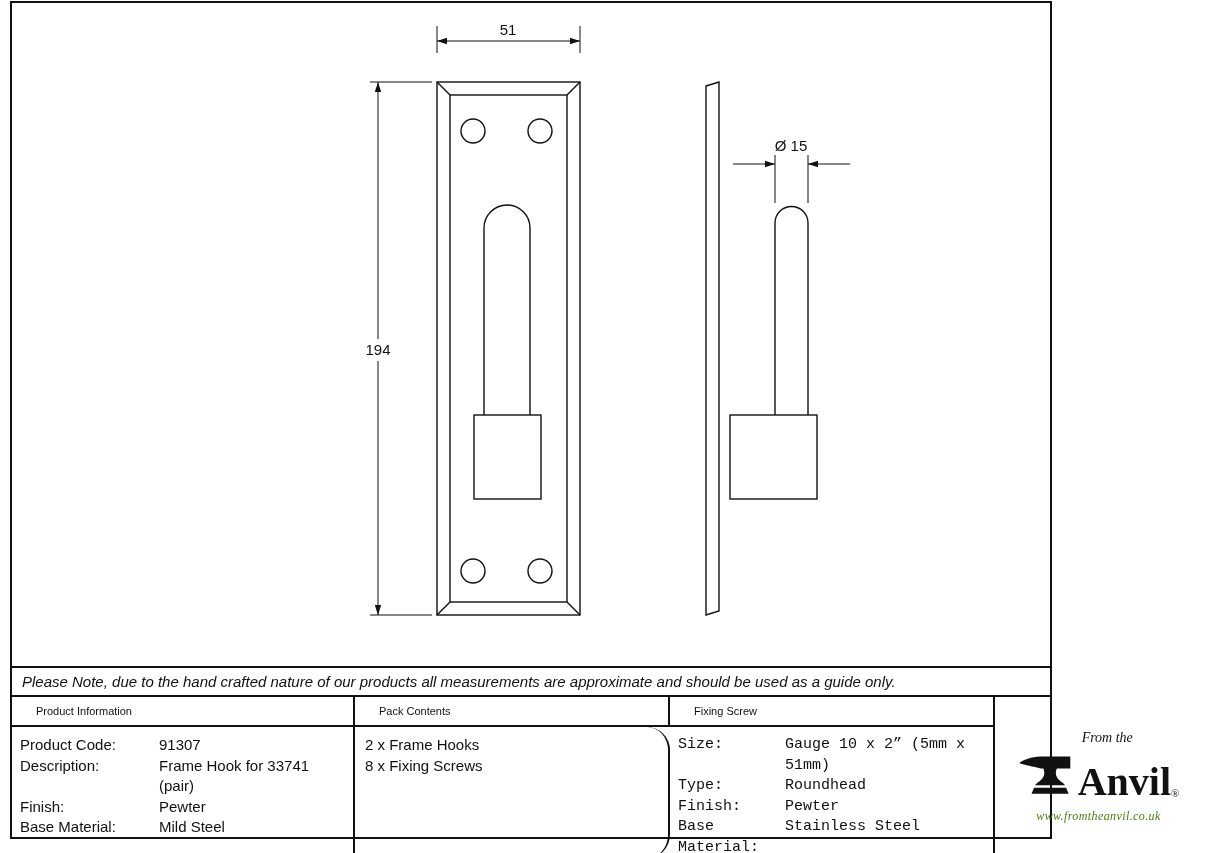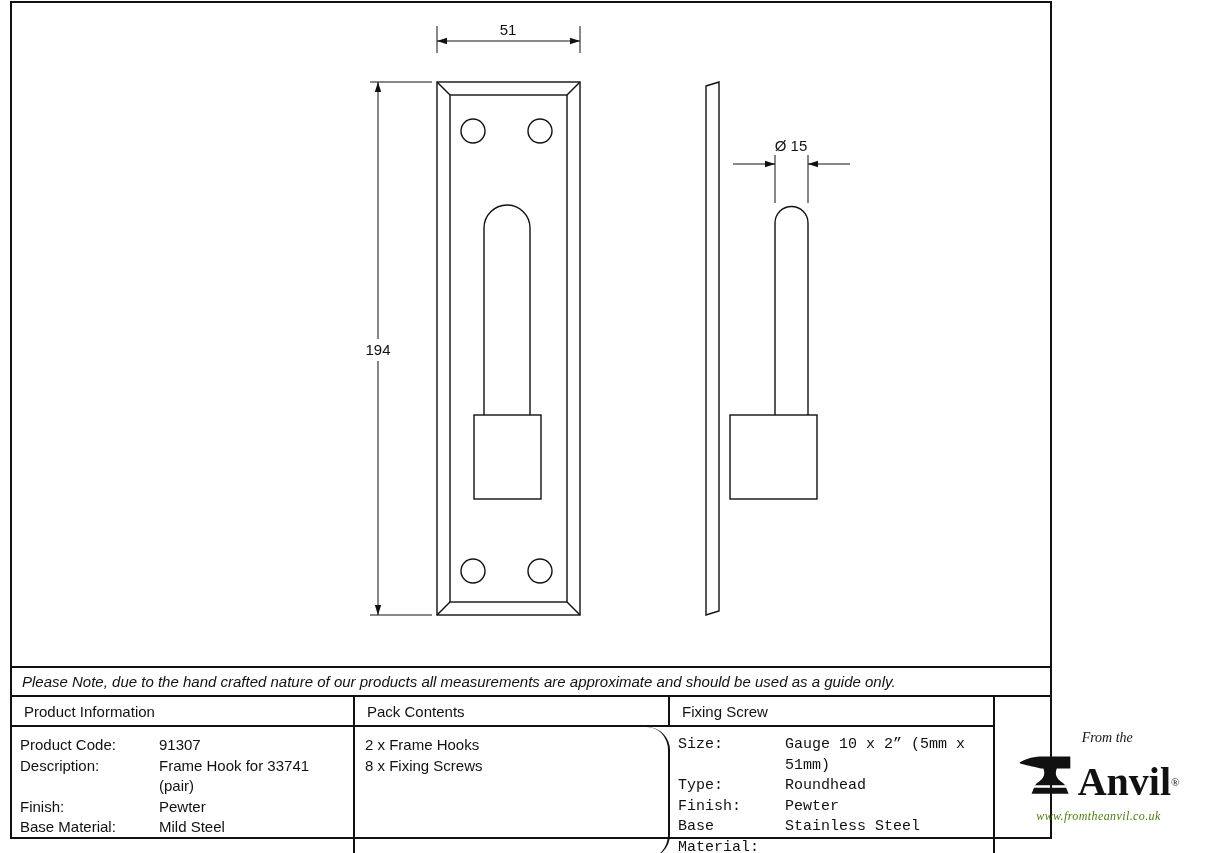--- a/index.html
+++ b/index.html
@@ -14,34 +14,34 @@
   svg.drawing text { font-family:"Liberation Sans", sans-serif; font-size:15px; fill:#111; stroke:none; }
 
   .note-row { flex:0 0 29px; border-top:2px solid #111; display:flex; align-items:center;
               padding-left:10px; font-size:15px;font-style:italic; }
 
   .spec-table { flex:1 1 auto; border-top:2px solid #111; display:grid;
                 grid-template-columns:343px 315px 325px 207px;
                 grid-template-rows:30px 1fr; }
   .cell { overflow:hidden; }
   .vline { border-right:2px solid #111; }
-  .th { display:flex; align-items:center; padding-left:12px; font-size:15px;
+  .th { display:flex; align-items:center; padding-left:24px; font-size:11px;
         border-bottom:2px solid #111; }
   .tbody { padding:8px 8px 0 8px; font-size:15px; line-height:20.5px; }
   .kv { display:grid; grid-template-columns:102px 1fr;gap:37px; }
   .kv3 { display:grid; grid-template-columns:107px 1fr;font-family:Liberation Mono, monospace; }
   .list-cell { padding:8px 10px 0 10px; font-size:15px; line-height:20.5px;border-radius:23px; }
 
   .logo-cell { grid-column:4; grid-row:1 / 3; display:flex; flex-direction:column;
                align-items:center; justify-content:center; gap:10px; }
   .logo-row { display:flex; align-items:flex-end; gap:6px; }
   .logo-text { display:flex; flex-direction:column; line-height:1; }
   .from-the { font-family:"Liberation Serif", serif; font-style:italic; font-size:14px;
               padding-left:4px; margin-bottom:20px; }
-  .brand-row { display:flex; align-items:center; }
+  .brand-row { display:flex; align-items:flex-end; }
   .brand { font-family:"Liberation Serif", serif; font-size:40px; font-weight:bold; line-height:0.85; }
   .reg { font-family:"Liberation Serif", serif; font-size:11px; margin-top:0; }
   .logo-url { font-family:"Liberation Serif", serif; font-style:italic; font-size:12px;
               letter-spacing:0.4px; color:#4d7c0f; }
 </style>
 </head>
 <body>
 
 <div class="frame">
 

